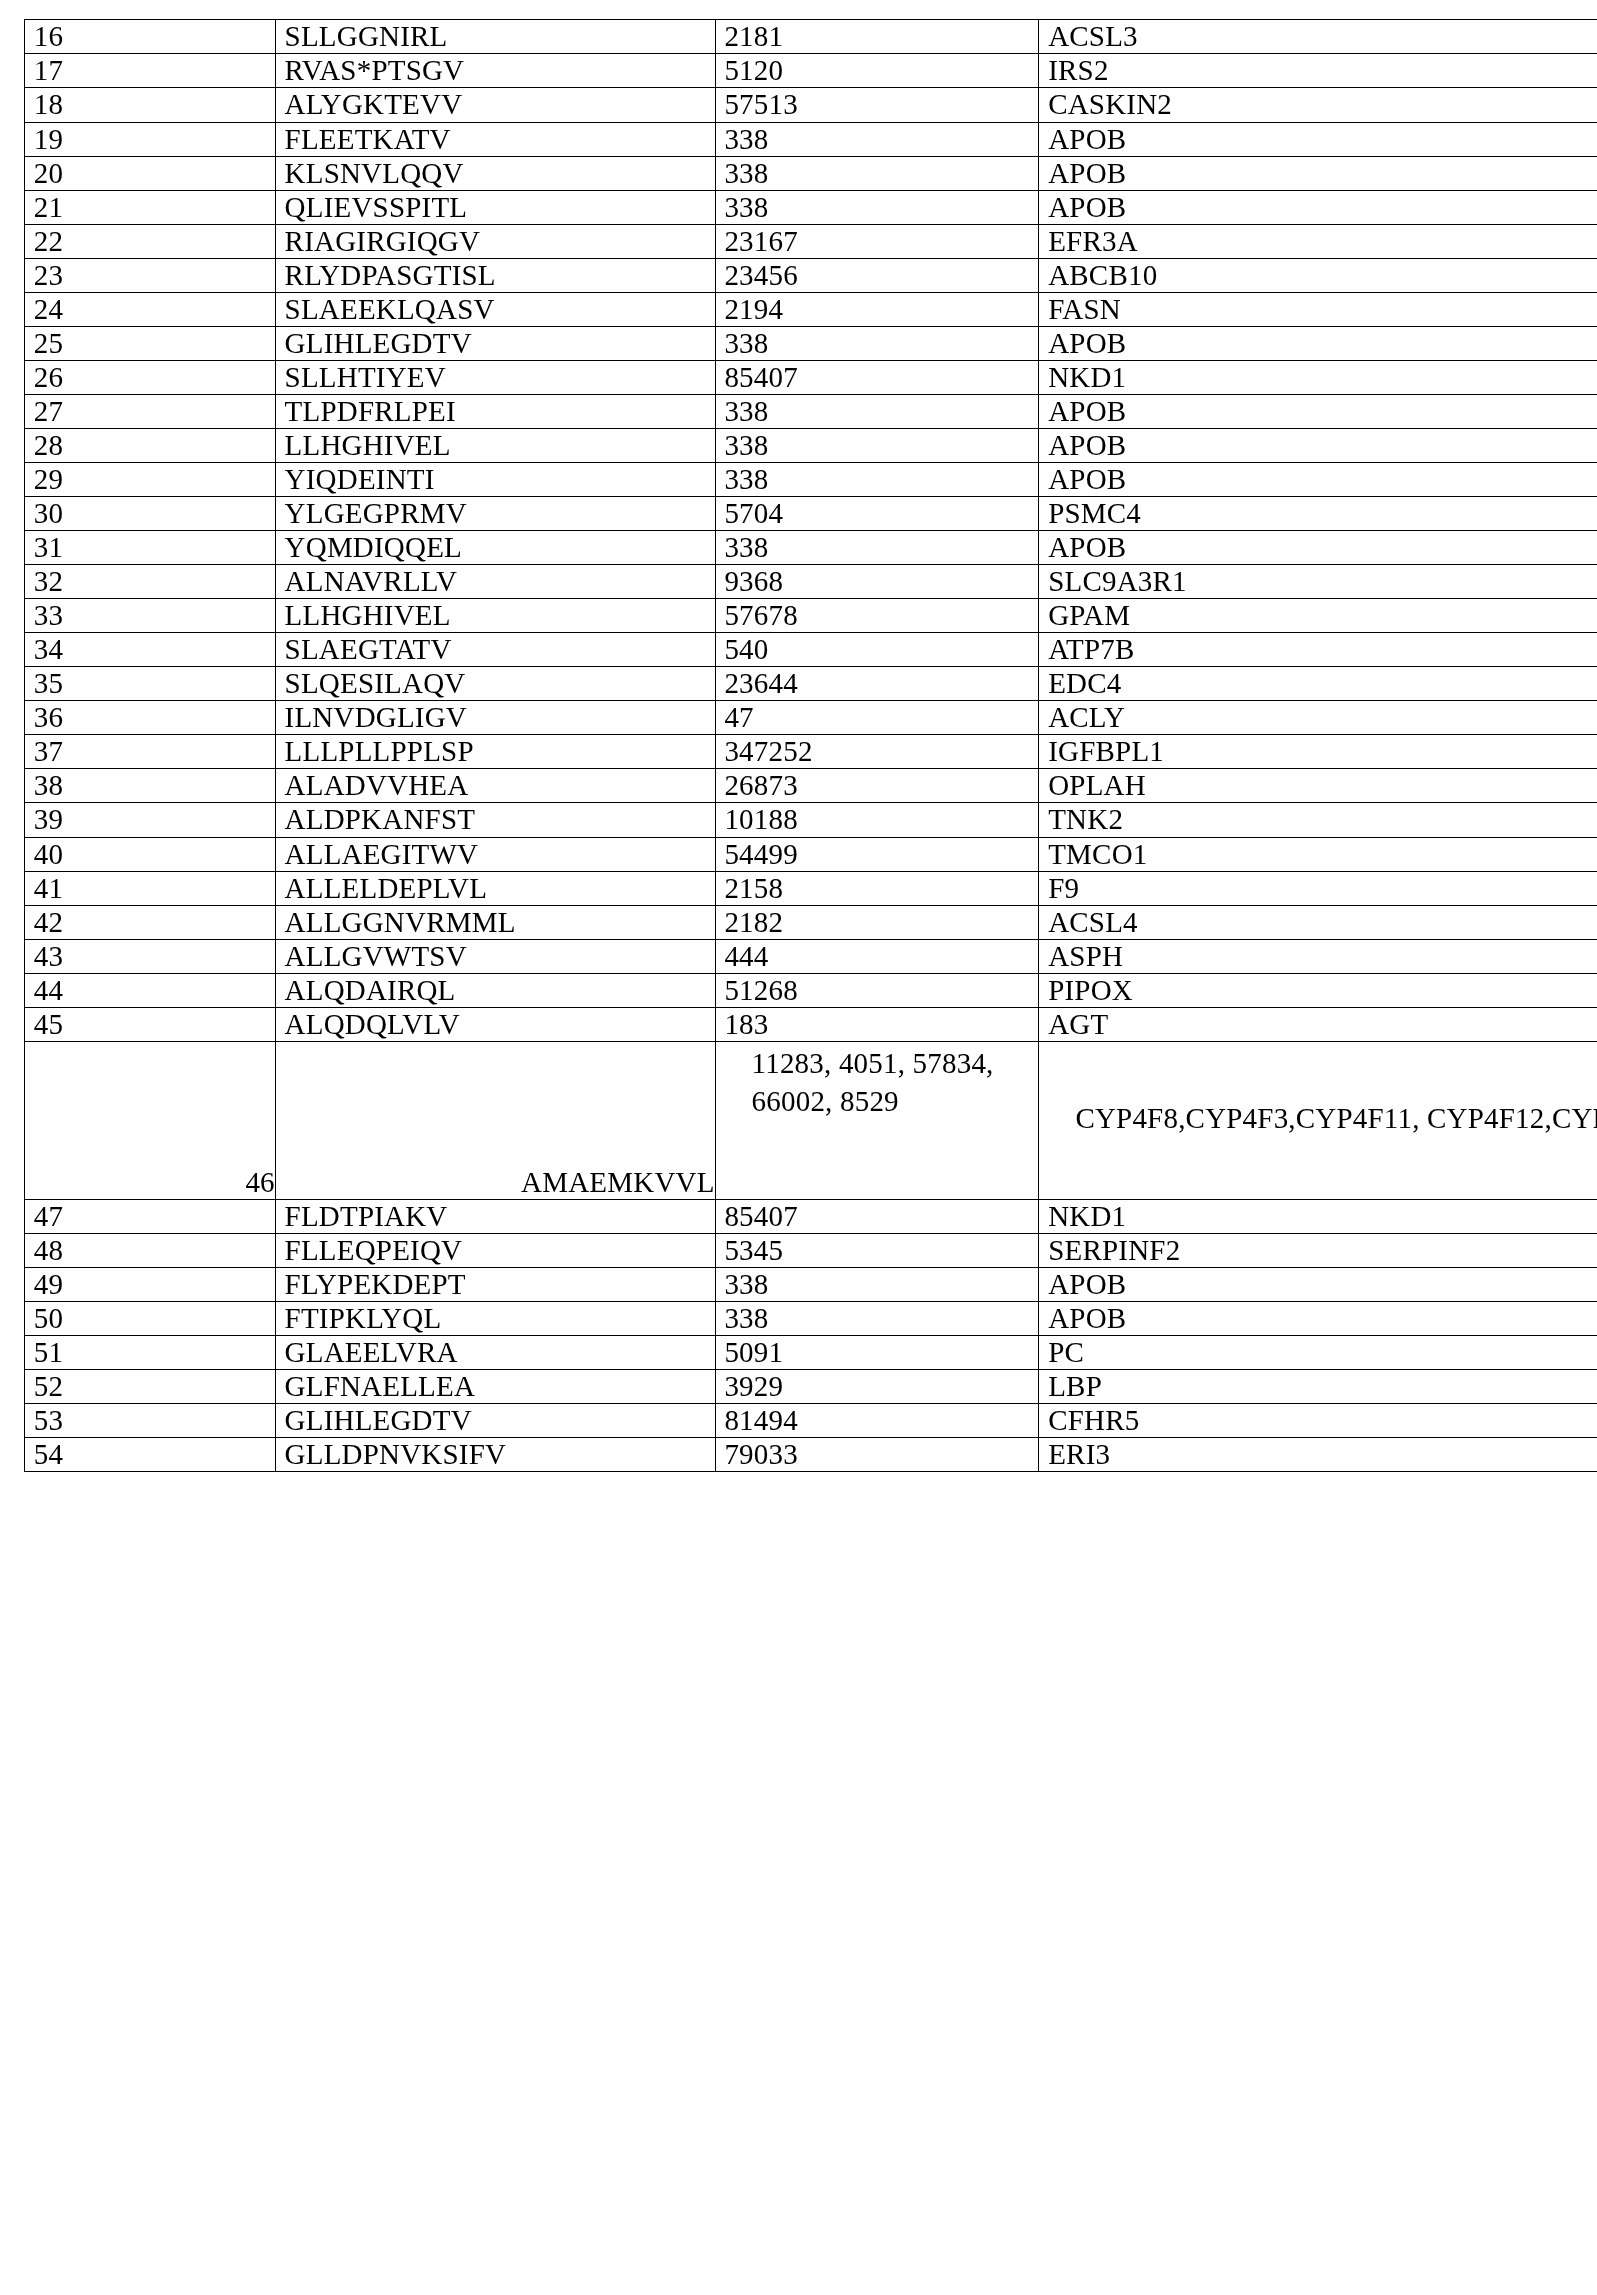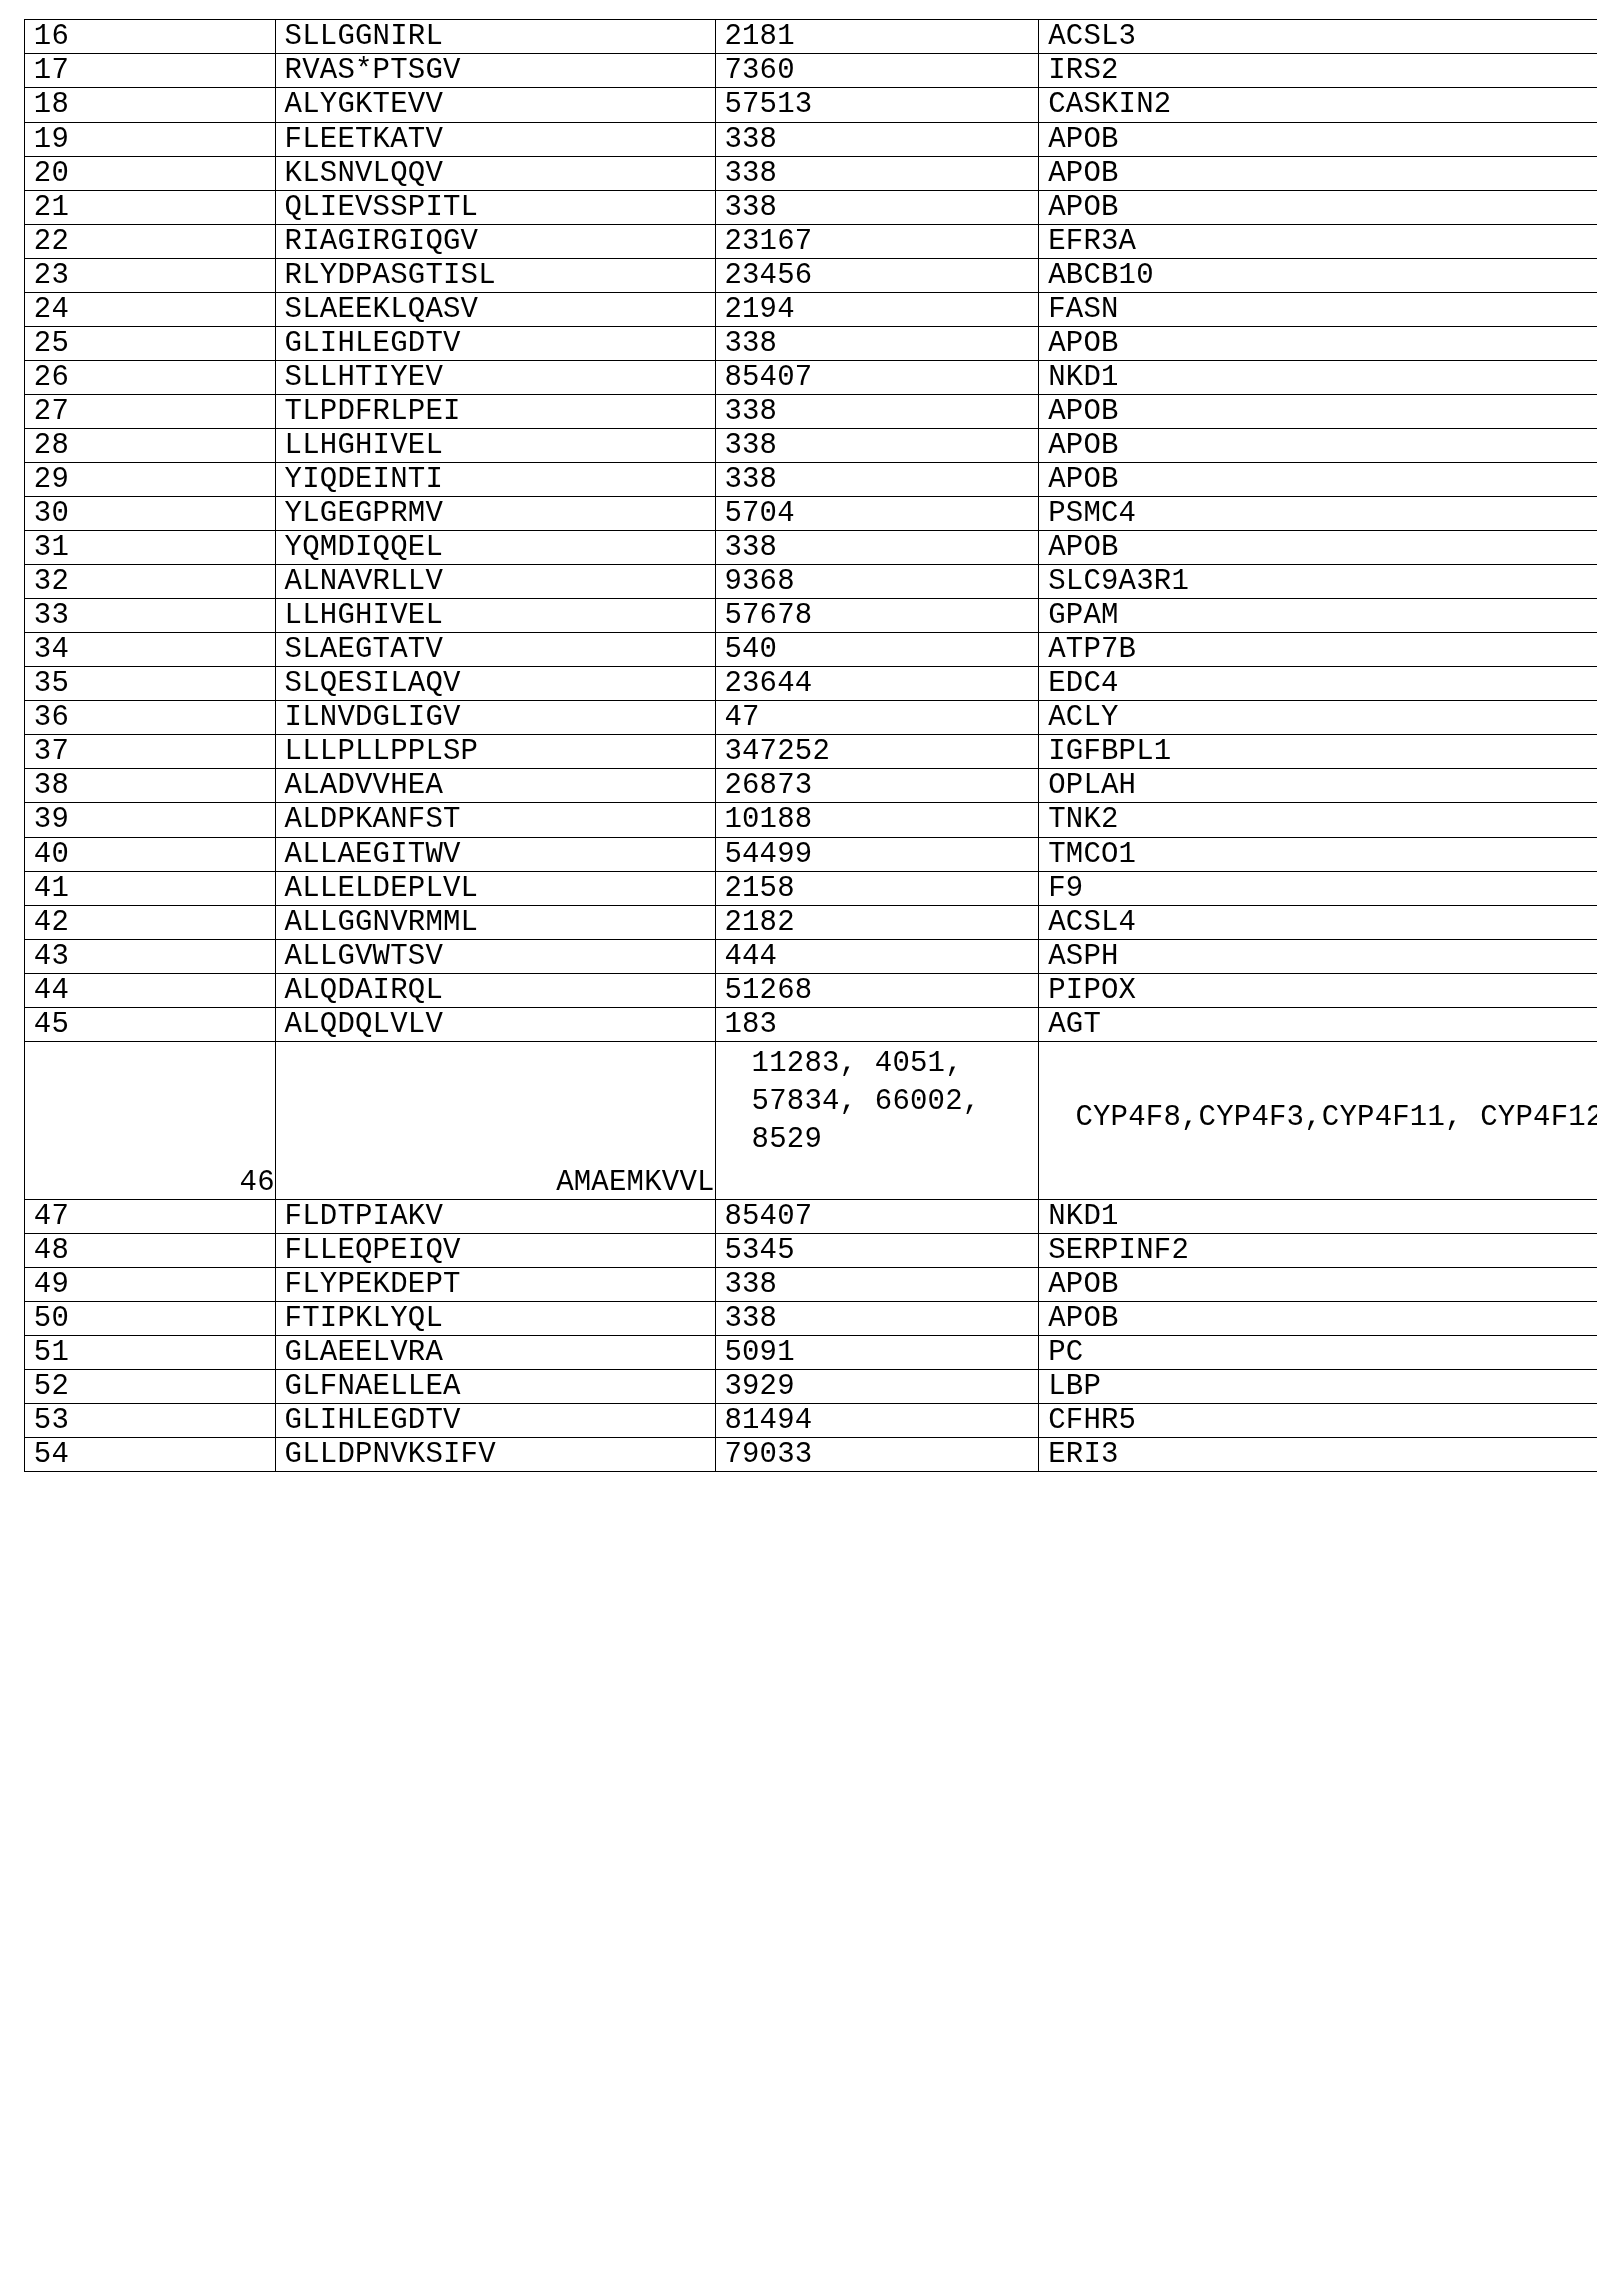--- a/index.html
+++ b/index.html
@@ -13,21 +13,20 @@
     height: 2295px;
     font-family: "Liberation Serif", "DejaVu Serif", serif;
     color: #000000;
     overflow: hidden;
   }
   #sheet {
     position: relative;
     width: 1598px;
     height: 1636px;
     background: #ffffff;
-    font-family: Liberation Mono, monospace;
   }
   table.peptide-table {
     position: absolute;
     left: 24px;
     top: 19.4px;
     width: 1558px;
     border-collapse: collapse;
     table-layout: fixed;
     font-size: 29px;
     line-height: 1.14;
@@ -92,21 +91,21 @@
           </td>
         </tr>
         <tr>
           <td class="col-index">
             <span class="cell-text">17</span>
           </td>
           <td class="col-peptide">
             <span class="cell-text">RVAS*PTSGV</span>
           </td>
           <td class="col-geneid">
-            <span class="cell-text">7360</span>
+            <span class="cell-text">5120</span>
           </td>
           <td class="col-gene">
             <span class="cell-text">IRS2</span>
           </td>
         </tr>
         <tr>
           <td class="col-index">
             <span class="cell-text">18</span>
           </td>
           <td class="col-peptide">

